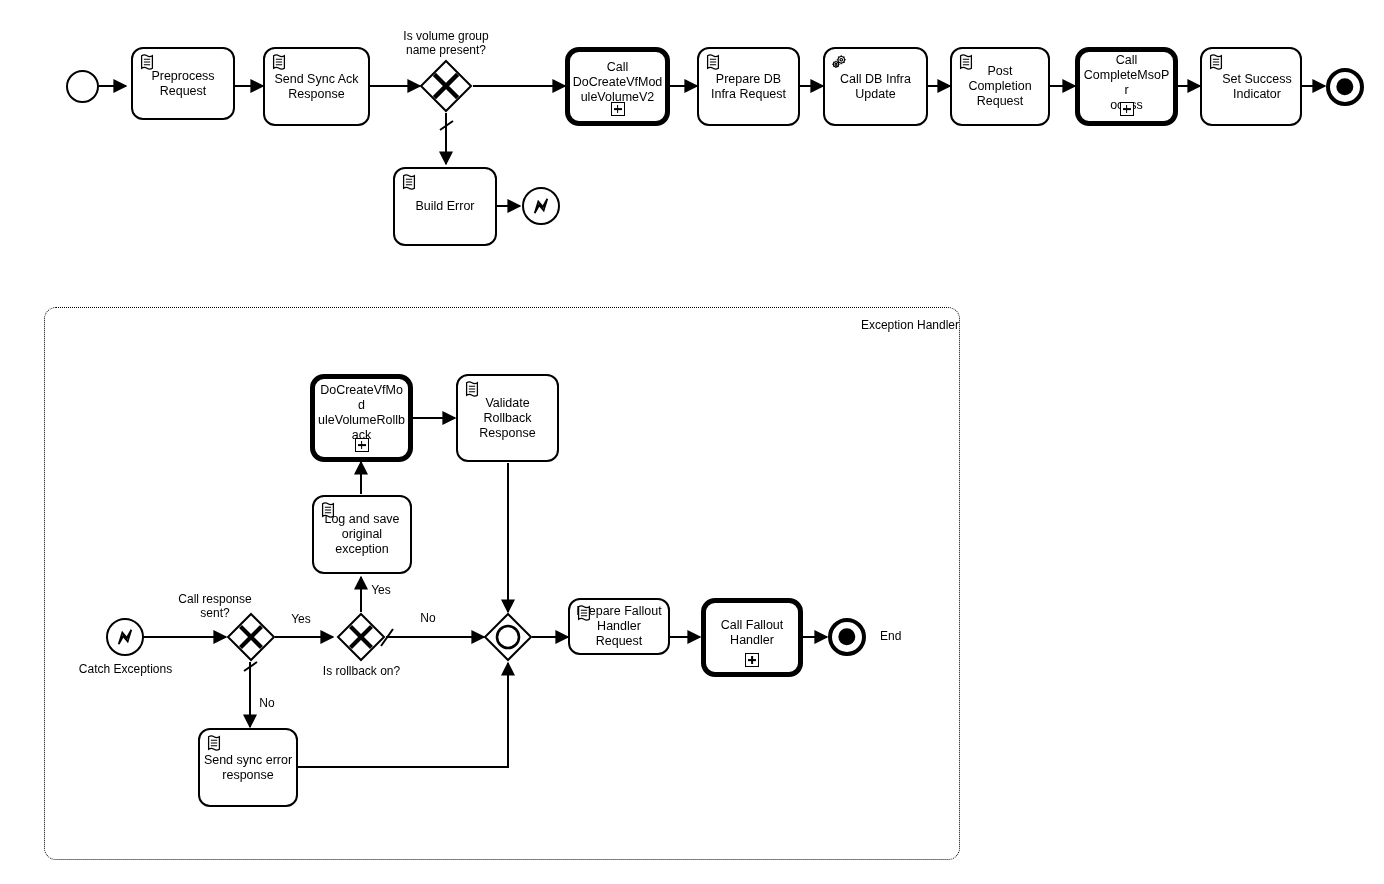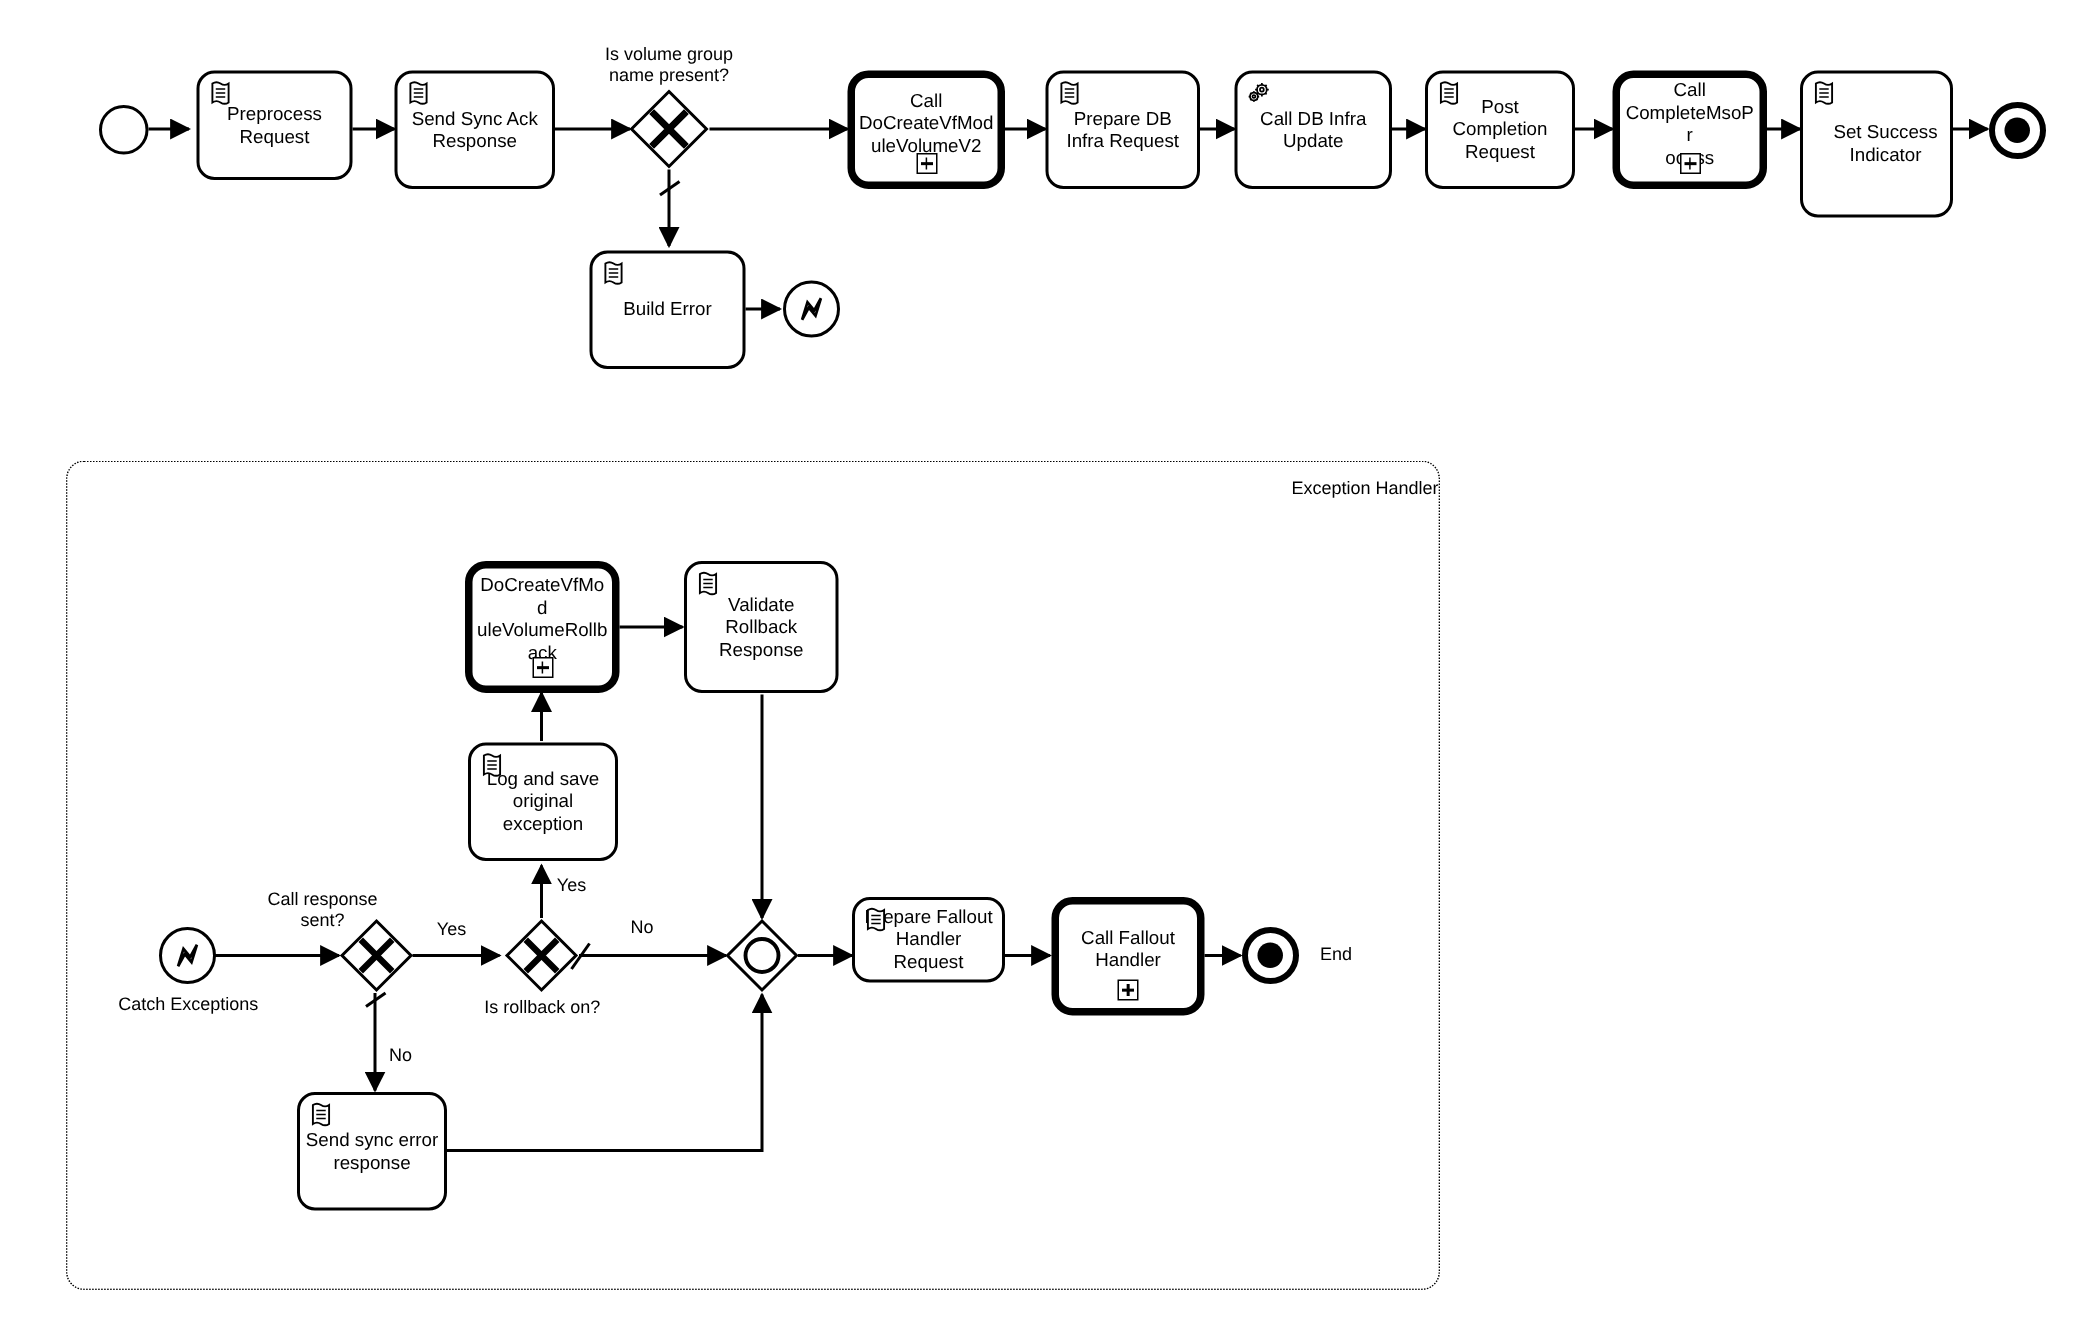--- a/index.html
+++ b/index.html
@@ -332,21 +332,21 @@
 
   <div class="task thick" style="left:1075px; top:47px; width:103px; height:79px;">
     <div class="task-inner">
       <span class="task-label" style="white-space:pre-line; margin-bottom:8px;">Call
 CompleteMsoPr
 ocess</span>
     </div>
     <span class="marker-plus"></span>
   </div>
 
-  <div class="task" style="left:1200px; top:47px; width:102px; height:98px;padding-left:12px;">
+  <div class="task" style="left:1200px; top:47px; width:102px; height:79px;padding-left:12px;">
     <span class="type-icon">
       <svg viewBox="0 0 20 20" width="18" height="18">
         <path d="M4 3 q3 -2 6 0 q3 2 6 0 l0 14 q-3 2 -6 0 q-3 -2 -6 0 z" fill="#ffffff" stroke="#000000" stroke-width="1.4"></path>
         <path d="M6.5 7 h7 M6.5 10 h7 M6.5 13 h7" stroke="#000000" stroke-width="1.2" fill="none"></path>
       </svg>
     </span>
     <div class="task-inner">
       <span class="task-label" style="white-space:pre-line;">Set Success
 Indicator</span>
     </div>

